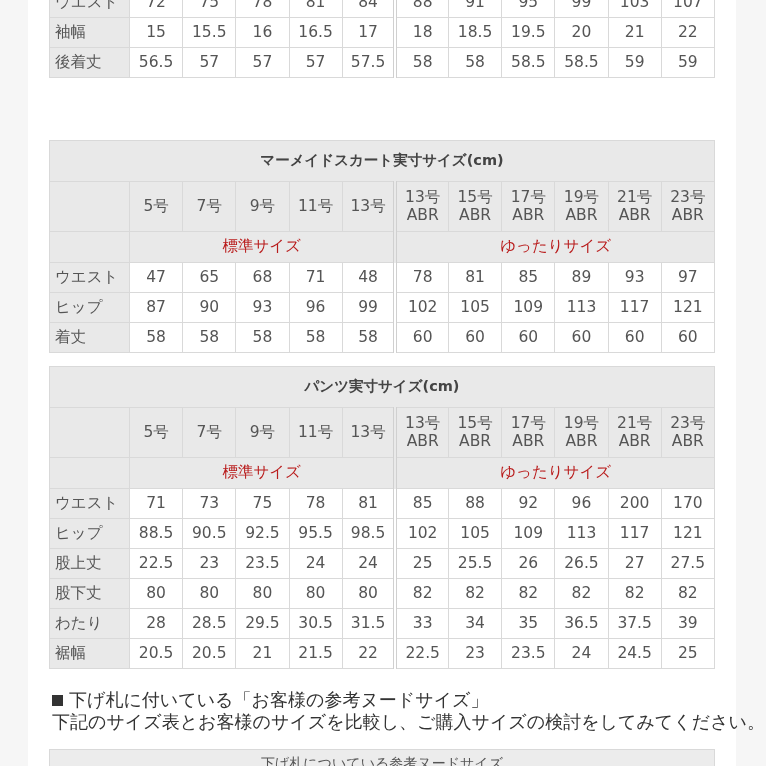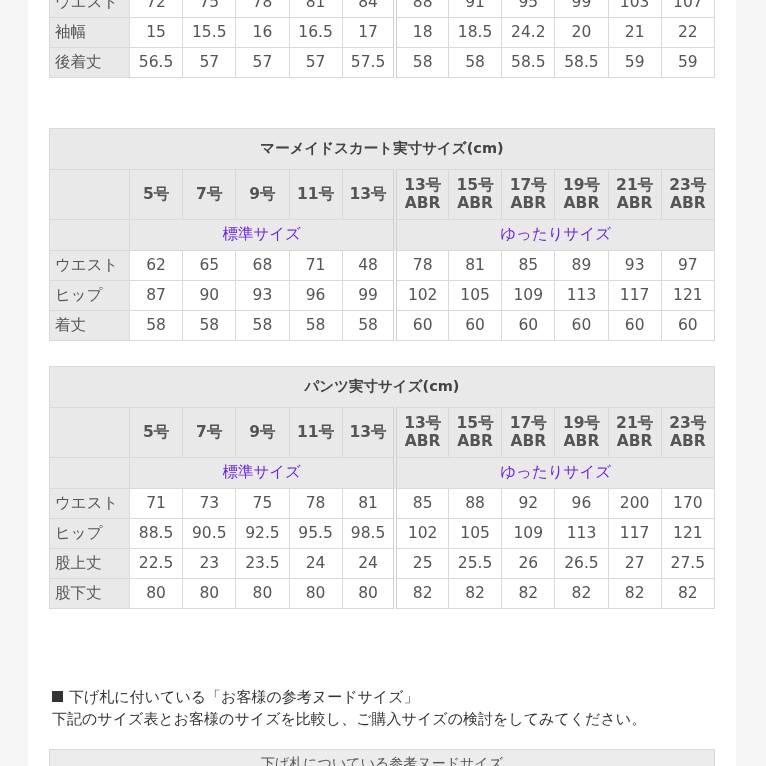--- a/index.html
+++ b/index.html
@@ -16,25 +16,25 @@
     border-collapse: collapse; table-layout: fixed;
     font-size: 15.5px;
   }
   .tbl td {
     border: 1px solid #d9d9d9; text-align: center; padding: 0; height: 29px;
     color: #555; background: #fff; line-height: 1.1;
   }
   .tbl td.lab { background: #e9e9e9; text-align: left; padding-left: 5px; color: #555; }
   .tbl td.hd { background: #e9e9e9; }
   .tbl td.title { background: #e9e9e9; height: 40px; font-weight: bold; font-size: 14.5px; color: #444; }
-  .tbl td.sz { height: 49px; font-weight: bold; }
-  .tbl td.grp { height: 30px; color: #6d28d9; }
+  .tbl td.sz { height: 49px; }
+  .tbl td.grp { height: 30px; color: #b91c1c; }
   .tbl td.split { border-right: 4px double #d0d0d0; }
   .cols col.c0 { width: 80px; }
-  .note { position: absolute; left: 52px; font-size: 15px; color: #333; white-space: nowrap; }
+  .note { position: absolute; left: 52px; font-size: 18px; color: #333; white-space: nowrap; }
   .note .sq { display: inline-block; width: 11px; height: 11px; background: #333; margin-right: 6px; vertical-align: 0px; }
   .bottom-bar {
     position: absolute; left: 49px; top: 749px; width: 666px; height: 30px;
     background: #ececec; border: 1px solid #d9d9d9; box-sizing: border-box;
     text-align: center; font-size: 14px; color: #555; line-height: 26px;
   }
 </style>
 </head>
 <body>
 
@@ -63,21 +63,21 @@
       </tr>
       <tr>
         <td class="lab">袖幅</td>
         <td class="">15</td>
         <td class="">15.5</td>
         <td class="">16</td>
         <td class="">16.5</td>
         <td class="split">17</td>
         <td class="">18</td>
         <td class="">18.5</td>
-        <td class="">24.2</td>
+        <td class="">19.5</td>
         <td class="">20</td>
         <td class="">21</td>
         <td class="">22</td>
       </tr>
       <tr>
         <td class="lab">後着丈</td>
         <td class="">56.5</td>
         <td class="">57</td>
         <td class="">57</td>
         <td class="">57</td>
@@ -85,21 +85,21 @@
         <td class="">58</td>
         <td class="">58</td>
         <td class="">58.5</td>
         <td class="">58.5</td>
         <td class="">59</td>
         <td class="">59</td>
       </tr>
     </tbody>
 </table>
 
-<table class="tbl" id="skirt" style="top:128px;">
+<table class="tbl" id="skirt" style="top:140px;">
   <colgroup class="cols">
       <col class="c0">
       <col span="11">
     </colgroup>
   <tbody id="skirt-body">
     <tr>
       <td class="title" colspan="12">マーメイドスカート実寸サイズ(cm)</td>
     </tr>
   <tr>
         <td class="hd sz"></td>
@@ -143,21 +143,21 @@
           <div>ABR</div>
         </td>
       </tr>
       <tr>
         <td class="hd grp"></td>
         <td class="hd grp split" colspan="5">標準サイズ</td>
         <td class="hd grp" colspan="6">ゆったりサイズ</td>
       </tr>
       <tr>
         <td class="lab">ウエスト</td>
-        <td class="">62</td>
+        <td class="">47</td>
         <td class="">65</td>
         <td class="">68</td>
         <td class="">71</td>
         <td class="split">48</td>
         <td class="">78</td>
         <td class="">81</td>
         <td class="">85</td>
         <td class="">89</td>
         <td class="">93</td>
         <td class="">97</td>
@@ -298,19 +298,47 @@
         <td class="">80</td>
         <td class="">80</td>
         <td class="split">80</td>
         <td class="">82</td>
         <td class="">82</td>
         <td class="">82</td>
         <td class="">82</td>
         <td class="">82</td>
         <td class="">82</td>
       </tr>
+      <tr>
+        <td class="lab">わたり</td>
+        <td class="">28</td>
+        <td class="">28.5</td>
+        <td class="">29.5</td>
+        <td class="">30.5</td>
+        <td class="split">31.5</td>
+        <td class="">33</td>
+        <td class="">34</td>
+        <td class="">35</td>
+        <td class="">36.5</td>
+        <td class="">37.5</td>
+        <td class="">39</td>
+      </tr>
+      <tr>
+        <td class="lab">裾幅</td>
+        <td class="">20.5</td>
+        <td class="">20.5</td>
+        <td class="">21</td>
+        <td class="">21.5</td>
+        <td class="split">22</td>
+        <td class="">22.5</td>
+        <td class="">23</td>
+        <td class="">23.5</td>
+        <td class="">24</td>
+        <td class="">24.5</td>
+        <td class="">25</td>
+      </tr>
     </tbody>
 </table>
 
 <div class="note" style="top:688px;"><span class="sq"></span><span>下げ札に付いている「お客様の参考ヌードサイズ」</span></div>
 <div class="note" style="top:710px;">下記のサイズ表とお客様のサイズを比較し、ご購入サイズの検討をしてみてください。</div>
 
 <div class="bottom-bar">下げ札についている参考ヌードサイズ</div>
 
 </body></html>

